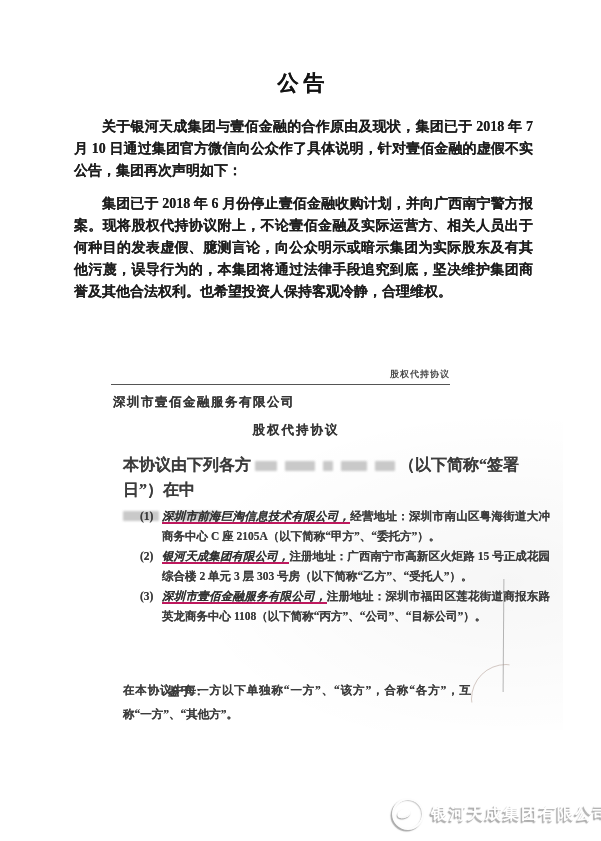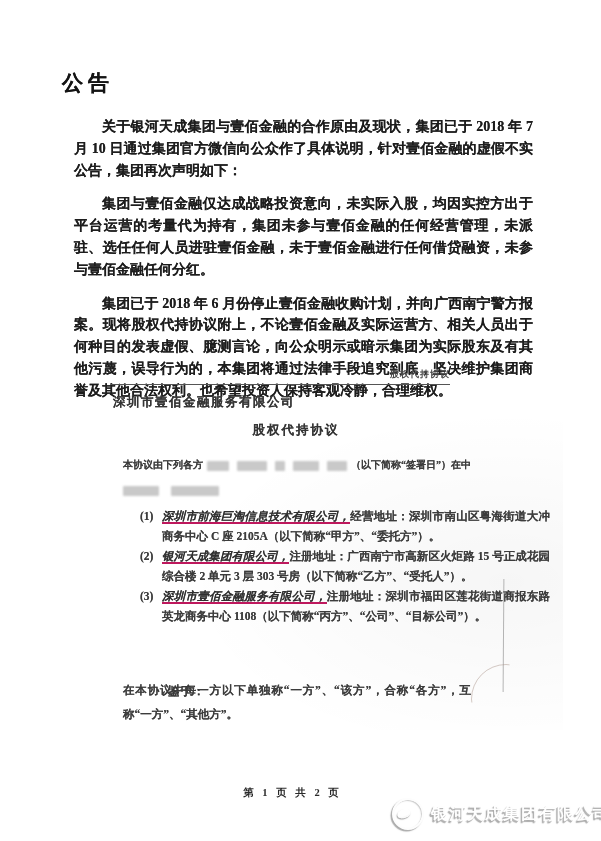--- a/index.html
+++ b/index.html
@@ -11,21 +11,21 @@
     font-family:"Liberation Serif","DejaVu Serif",serif;
     color:#1b1b1b;
   }
   
   .announcement{
     padding:70px 56px 0 62px;
   }
   .announcement h1{
     margin:0 0 20px 0;
     font-size:21px;line-height:26px;
-    text-align:left;letter-spacing:5px;
+    text-align:center;letter-spacing:5px;
     font-weight:700;color:#141414;
     text-shadow:0 0 .4px #222;
   }
   .announcement p{
     margin:12px;
     font-size:14px;line-height:21.8px;
     text-indent:2em;
     text-align:justify;
     font-weight:700;color:#1d1d1d;
     text-shadow:0 0 .4px #333;
@@ -51,21 +51,21 @@
     font-size:12.5px;font-weight:700;color:#353535;
     letter-spacing:1.5px;text-shadow:0 0 .5px #555;
   }
   .scan-doc-title{
     position:absolute;left:110px;top:422px;width:366px;
     text-align:center;font-size:12.5px;font-weight:700;color:#353535;
     letter-spacing:2px;text-shadow:0 0 .5px #555;
   }
   .scan-intro{
     position:absolute;left:120px;top:452px;width:432px;
-    font-size:10px;line-height:25px;font-weight:700;color:#3c3c3c;
+    font-size:16px;line-height:25px;font-weight:700;color:#3c3c3c;
     text-shadow:0 0 .5px #666;
   }
   .redact{
     display:inline-block;height:10px;border-radius:1px;
     background:#c9c9c9;filter:blur(1.3px);
     vertical-align:middle;margin:0 4px;
   }
   .r22{width:22px}.r30{width:30px}.r10{width:10px}.r26{width:26px}
   .r20{width:20px}.r36{width:36px}.r48{width:48px}
   .parties{
@@ -135,21 +135,20 @@
   }
 </style>
 </head>
 <body>
 
 <div class="page">
 
   <div class="announcement">
     <h1>公告</h1>
     <p>关于银河天成集团与壹佰金融的合作原由及现状，集团已于 2018 年 7 月 10 日通过集团官方微信向公众作了具体说明，针对壹佰金融的虚假不实公告，集团再次声明如下：</p>
-    <p>集团与壹佰金融仅达成战略投资意向，未实际入股，均因实控方出于平台运营的考量代为持有，集团未参与壹佰金融的任何经营管理，未派驻、选任任何人员进驻壹佰金融，未于壹佰金融进行任何借贷融资，未参与壹佰金融任何分红。</p>
     <p>集团已于 2018 年 6 月份停止壹佰金融收购计划，并向广西南宁警方报案。现将股权代持协议附上，不论壹佰金融及实际运营方、相关人员出于何种目的发表虚假、臆测言论，向公众明示或暗示集团为实际股东及有其他污蔑，误导行为的，本集团将通过法律手段追究到底，坚决维护集团商誉及其他合法权利。也希望投资人保持客观冷静，合理维权。</p>
   </div>
 
   <div class="scan">
     <div class="scan-shade"></div>
 
     <div class="running-header">股权代持协议</div>
     <div class="scan-divider"></div>
 
     <div class="scan-company-title">深圳市壹佰金融服务有限公司</div>
@@ -175,20 +174,19 @@
       </li>
     </ul>
 
     <div class="naming-clause">在本协议中每一方以下单独称“一方”、“该方”，合称“各方”，互称“一方”、“其他方”。</div>
     <div class="whereas">鉴于：</div>
 
     <div class="scan-edge-line"></div>
     <div class="seal-arc"></div>
   </div>
 
-  <div class="page-indicator">第 1 页 共 2 页</div>
 
   <div class="watermark">
     <span class="wm-logo"></span>
     <span class="wm-text">银河天成集团有限公司</span>
   </div>
 
 </div>
 
 </body></html>

